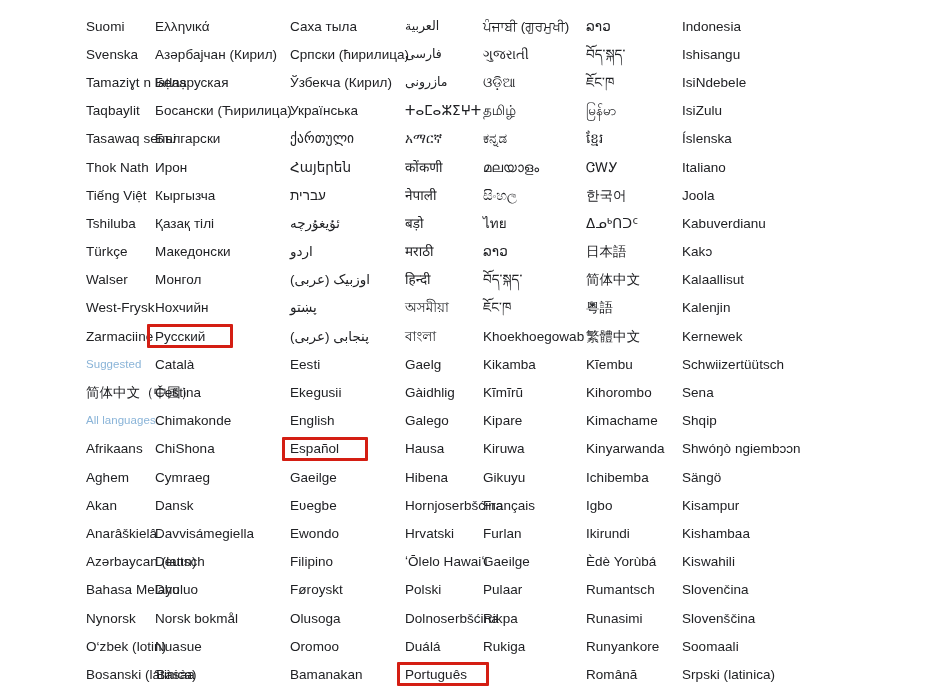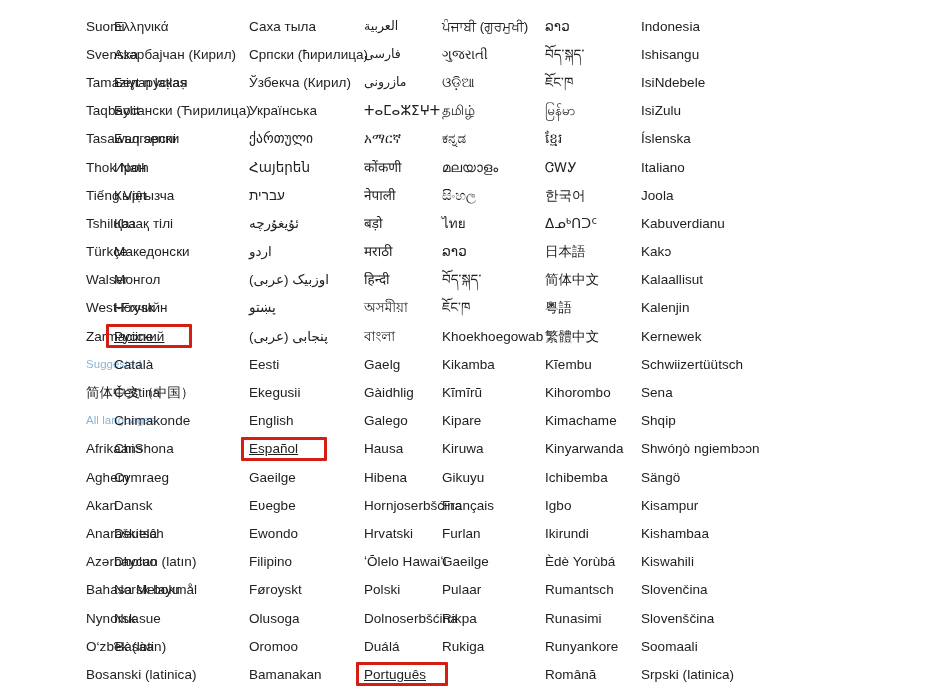--- a/index.html
+++ b/index.html
@@ -46,41 +46,40 @@
     color: #8ab4d8;
     font-size: 11.5px;
   }
   .lang-item.rtl {
     direction: rtl;
     justify-content: flex-end;
     font-size: 12.5px;
   }
   .lang-item.highlighted {
     position: relative;
-    text-decoration: underline;
   }
   .lang-item.highlighted > .hl-text {
     position: relative;
     z-index: 2;
   }
   .hl-box {
     position: absolute;
     left: -6px;
     right: auto;
     top: 2px;
     height: 24px;
     border: 3px solid #d41e13;
     border-radius: 1px;
     box-sizing: border-box;
     z-index: 1;
     pointer-events: none;
   }
   
   .col-0 { width: 112px; padding-left: 84px; }
-  .col-1 { width: 135px; }
+  .col-1 { width: 135px; margin-left: 41px; }
   .col-2 { width: 115px; }
   .col-3 { width: 78px; text-align: right; }
   .col-4 { width: 103px; }
   .col-5 { width: 96px; }
   .col-6 { width: 122px; }
   .col-0 .lang-item,
   .col-1 .lang-item,
   .col-2 .lang-item,
   .col-4 .lang-item,
   .col-5 .lang-item,
@@ -133,20 +132,21 @@
       <div class="lang-item highlighted">
         <span class="hl-box" style="width: 86px;"></span>
         <span class="hl-text">Русский</span>
       </div>
       <div class="lang-item">Català</div>
       <div class="lang-item">Čeština</div>
       <div class="lang-item">Chimakonde</div>
       <div class="lang-item">ChiShona</div>
       <div class="lang-item">Cymraeg</div>
       <div class="lang-item">Dansk</div>
+      <div class="lang-item">Davvisámegiella</div>
       <div class="lang-item">Deutsch</div>
       <div class="lang-item">Dholuo</div>
       <div class="lang-item">Norsk bokmål</div>
       <div class="lang-item">Nuasue</div>
       <div class="lang-item">Ɓàsàa</div>
     </div>
     <div class="lang-column col-2">
       <div class="lang-item">Саха тыла</div>
       <div class="lang-item">Српски (ћирилица)</div>
       <div class="lang-item">Ўзбекча (Кирил)</div>

